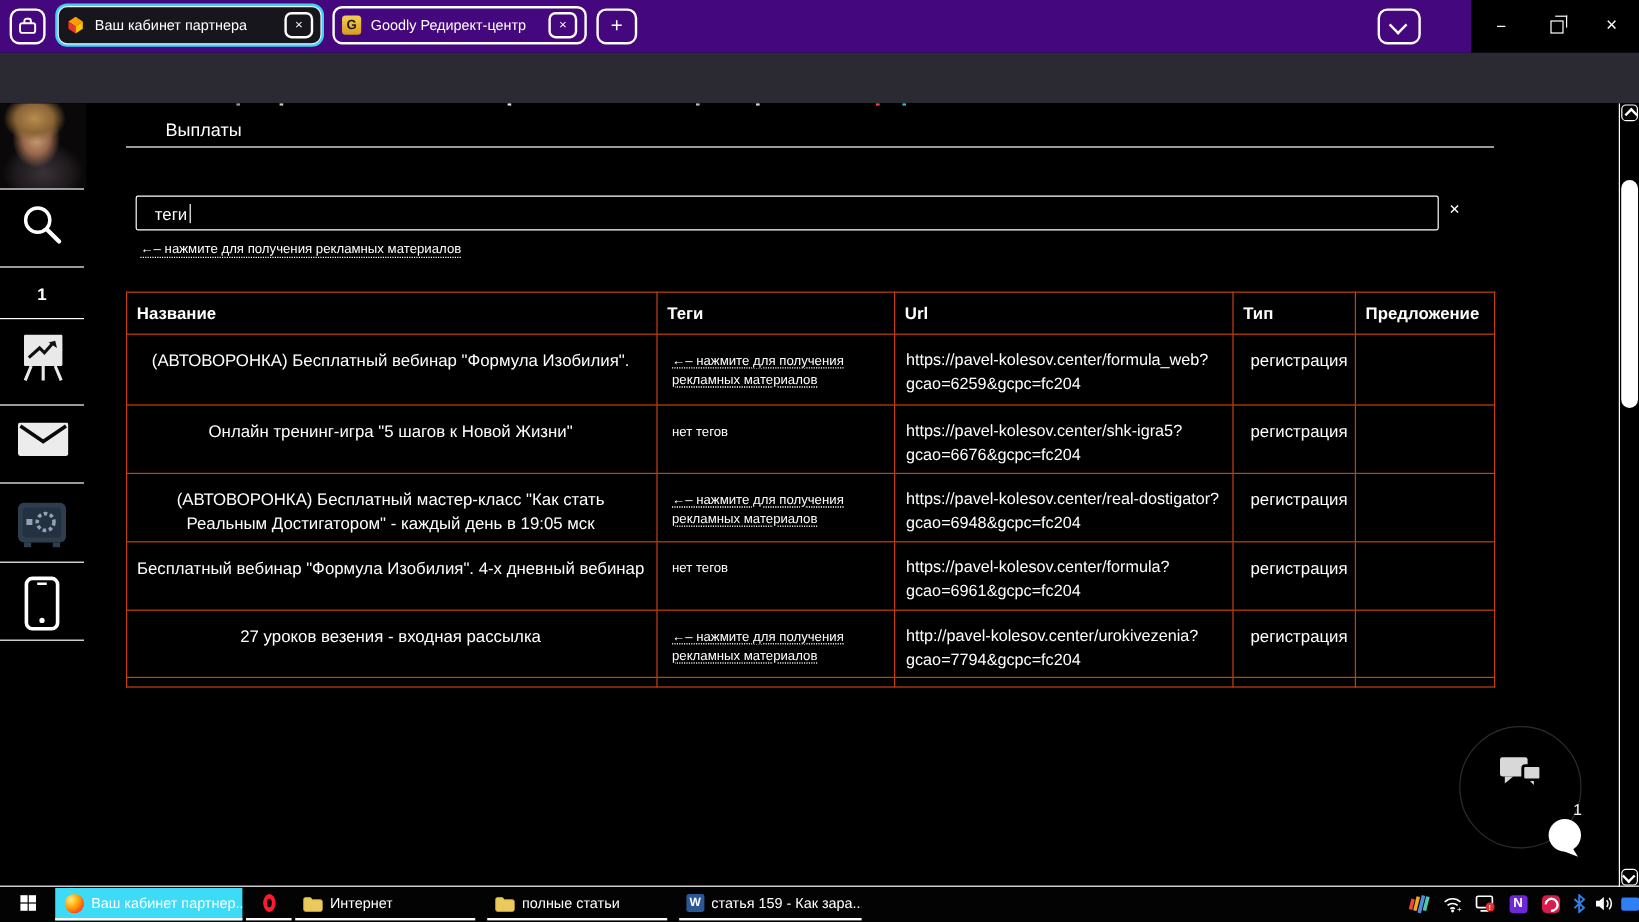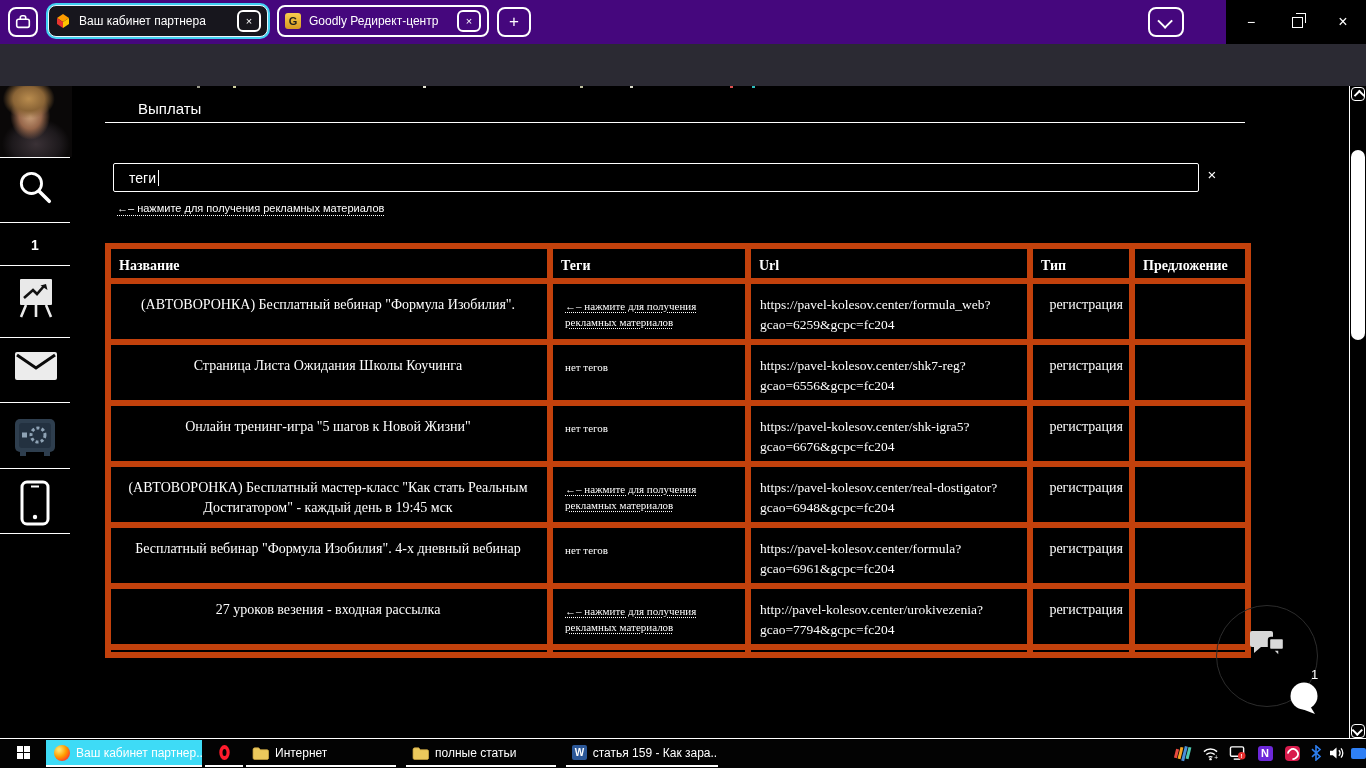--- a/index.html
+++ b/index.html
@@ -67,21 +67,21 @@
               padding-left:15px;font-size:14px;}
   .caret{display:inline-block;width:1px;height:16px;background:#fff;margin-left:2px;}
   #search-clear{position:absolute;left:1203px;top:80px;font-size:15px;color:#fff;width:18px;
                 height:22px;text-align:center;}
   #materials-link{position:absolute;left:117px;top:116px;font-size:11px;color:#fff;
                   text-decoration:underline dotted;text-underline-offset:3px;}
 
   
   #offers-table{position:absolute;left:105px;top:157px;}
   table{border-collapse:collapse;table-layout:fixed;width:1140px;}
-  th,td{border:6px solid #c2410c;vertical-align:top;text-align:left;overflow:hidden;box-sizing:border-box;font-family:Liberation Serif, serif;}
+  th,td{border:1px solid #c2410c;vertical-align:top;text-align:left;overflow:hidden;box-sizing:border-box;}
   th{font-size:14px;font-weight:bold;padding:9px 8px 0 8px;height:35px;}
   td.name{font-size:14px;line-height:20px;padding:11px 10px 4px 8px;text-align:center;}
   td.tags{font-size:11px;line-height:16px;padding:14px 12px 4px 12px;}
   td.tags .taglink{text-decoration:underline dotted;text-underline-offset:2px;}
   td.url{font-size:13.5px;line-height:20px;padding:11px 10px 4px 9px;overflow-wrap:anywhere;}
   td.type{font-size:14px;padding:13px 6px 4px 8px;text-align:right;}
 
   
   #chat-ring{position:absolute;left:1216px;top:519px;width:100px;height:100px;border-radius:50%;
              border:1px solid #2c2c2c;}
@@ -315,35 +315,28 @@
           <th>Предложение</th>
         </tr>
         <tr style="height:59px">
           <td class="name">(АВТОВОРОНКА) Бесплатный вебинар "Формула Изобилия".</td>
           <td class="tags"><span class="taglink">←– нажмите для получения рекламных материалов</span></td>
           <td class="url">https://pavel-kolesov.center/formula_web?gcao=6259&amp;gcpc=fc204</td>
           <td class="type">регистрация</td>
           <td></td>
         </tr>
         <tr style="height:57px">
-          <td class="name">Страница Листа Ожидания Школы Коучинга</td>
-          <td class="tags">нет тегов</td>
-          <td class="url">https://pavel-kolesov.center/shk7-reg?gcao=6556&amp;gcpc=fc204</td>
-          <td class="type">регистрация</td>
-          <td></td>
-        </tr>
-        <tr style="height:57px">
           <td class="name">Онлайн тренинг-игра "5 шагов к Новой Жизни"</td>
           <td class="tags">нет тегов</td>
           <td class="url">https://pavel-kolesov.center/shk-igra5?gcao=6676&amp;gcpc=fc204</td>
           <td class="type">регистрация</td>
           <td></td>
         </tr>
         <tr style="height:57px">
-          <td class="name">(АВТОВОРОНКА) Бесплатный мастер-класс "Как стать Реальным Достигатором" - каждый день в 19:45 мск</td>
+          <td class="name">(АВТОВОРОНКА) Бесплатный мастер-класс "Как стать Реальным Достигатором" - каждый день в 19:05 мск</td>
           <td class="tags"><span class="taglink">←– нажмите для получения рекламных материалов</span></td>
           <td class="url">https://pavel-kolesov.center/real-dostigator?gcao=6948&amp;gcpc=fc204</td>
           <td class="type">регистрация</td>
           <td></td>
         </tr>
         <tr style="height:57px">
           <td class="name">Бесплатный вебинар "Формула Изобилия". 4-х дневный вебинар</td>
           <td class="tags">нет тегов</td>
           <td class="url">https://pavel-kolesov.center/formula?gcao=6961&amp;gcpc=fc204</td>
           <td class="type">регистрация</td>

